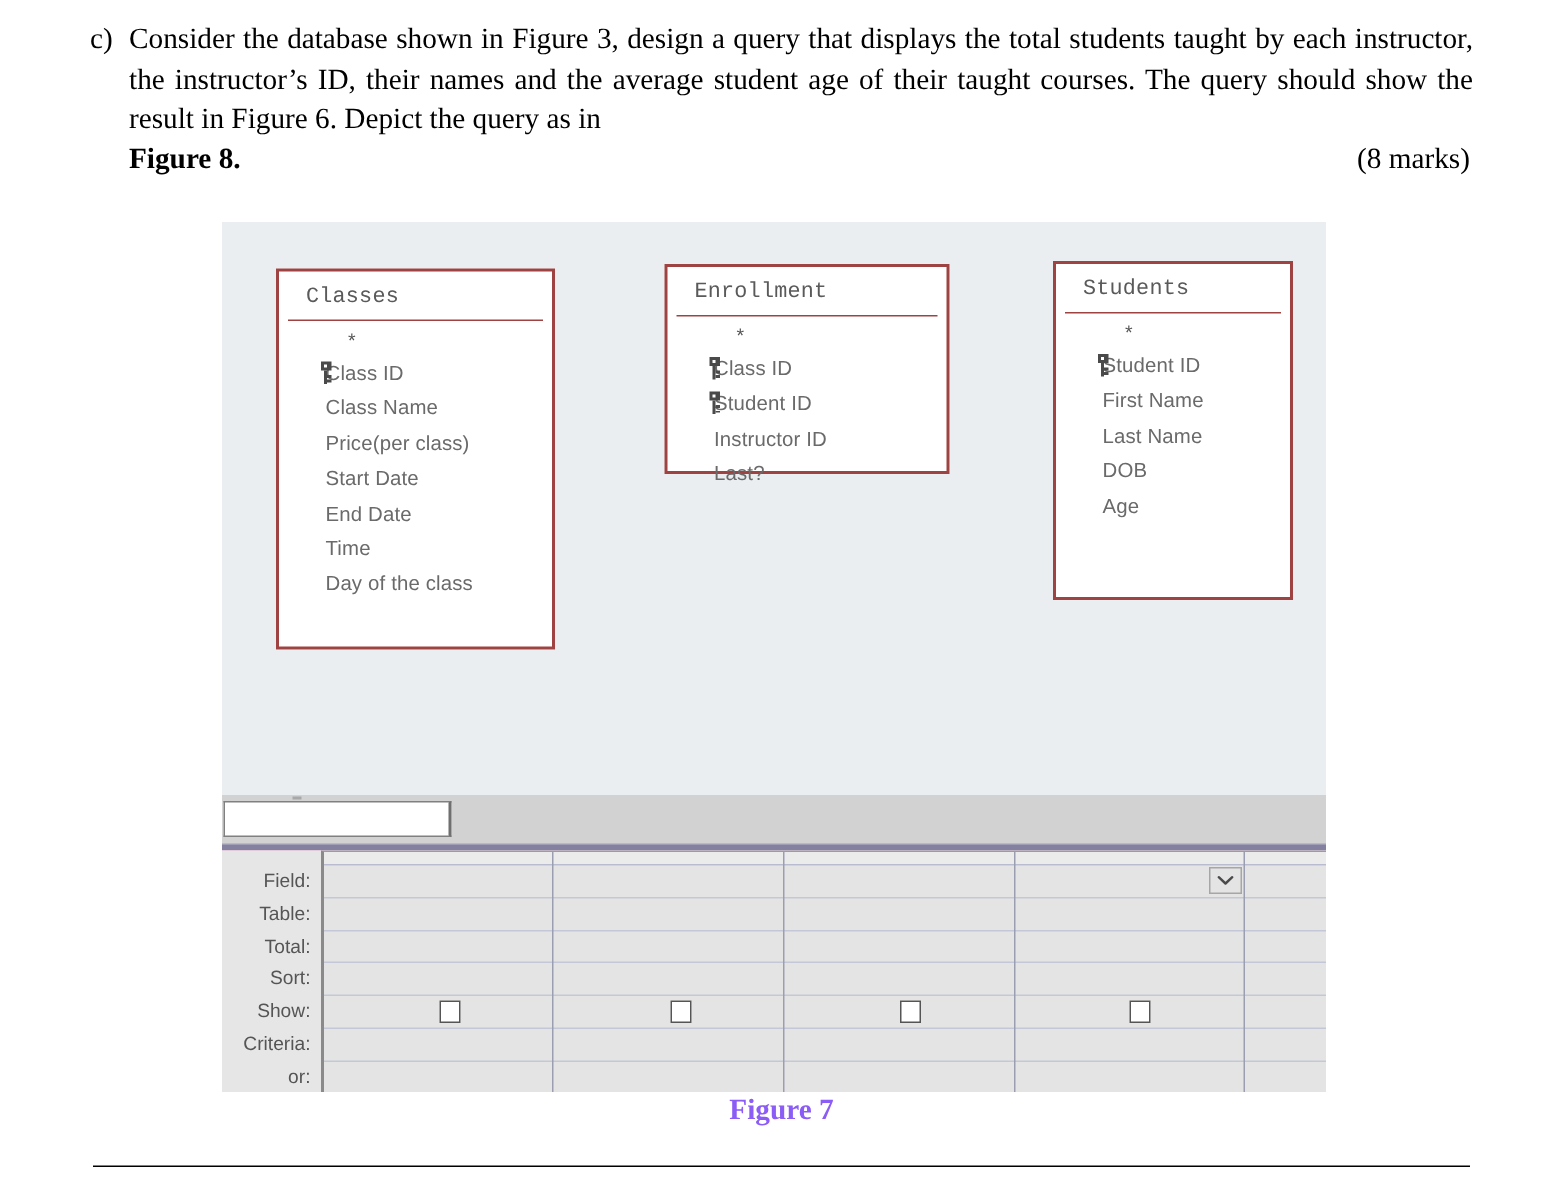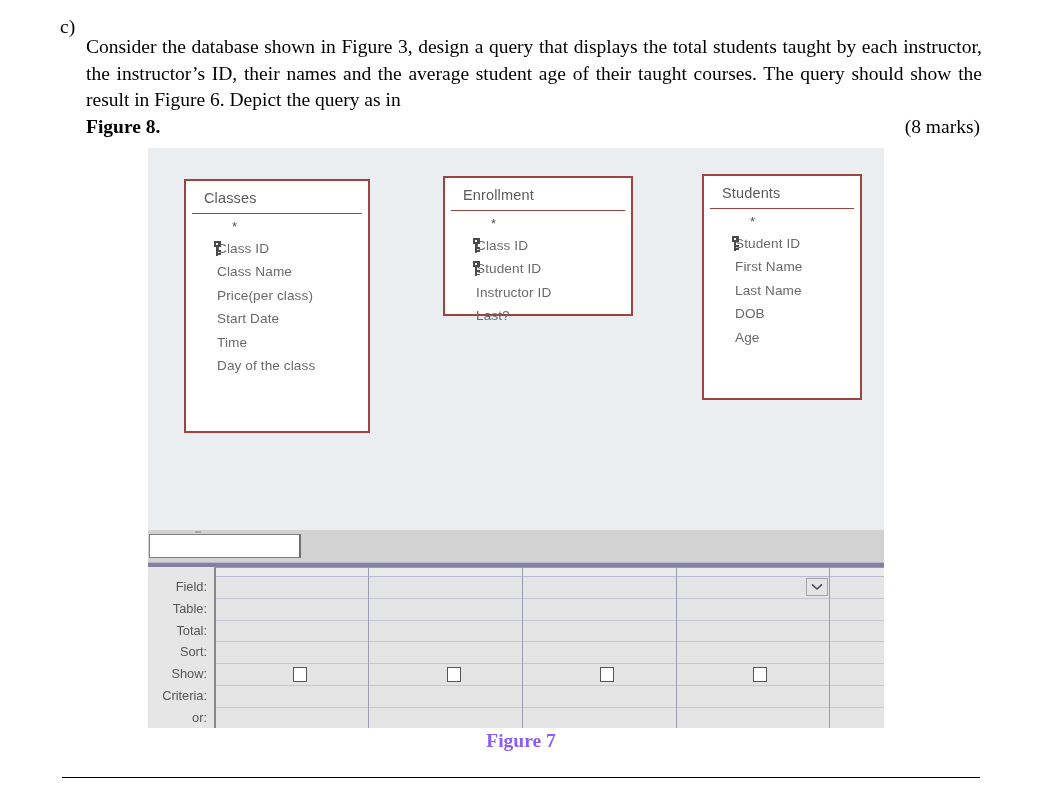--- a/index.html
+++ b/index.html
@@ -33,21 +33,20 @@
     line-height: 26.5px;
     font-family: "Liberation Serif", serif;
   }
   .q-body {
     flex: 1 1 auto;
     font-size: 19.5px;
     line-height: 26.5px;
     text-align: justify;
     text-justify: inter-word;
     font-family: "Liberation Serif", serif;
-    margin-top: 20px;
   }
   .q-lastline {
     display: flex;
     justify-content: space-between;
     align-items: baseline;
     font-size: 19.5px;
     line-height: 26.5px;
   }
   .q-figref {
     font-weight: bold;
@@ -78,21 +77,21 @@
   }
 
   
   .tbl {
     position: absolute;
     background: #ffffff;
     border: 2px solid #9e4242;
     box-sizing: border-box;
   }
   .tbl-title {
-    font-family: Liberation Sans, sans-serif;
+    font-family: Liberation Mono, monospace;
     font-size: 14.5px;
     color: #5a5a5a;
     padding: 9px 0 7px 18px;
     letter-spacing: .15px;
   }
   .tbl-rule {
     height: 1px;
     background: #9e4242;
     margin: 0 6px 0 6px;
   }
@@ -343,20 +342,21 @@
               <span class="kbow-hole"></span>
               <span class="kshaft"></span>
               <span class="kt1"></span>
               <span class="kt2"></span>
             </span>
           <span>Class ID</span>
         </div>
         <div class="fld"><span>Class Name</span></div>
         <div class="fld"><span>Price(per class)</span></div>
         <div class="fld"><span>Start Date</span></div>
+        <div class="fld"><span>End Date</span></div>
         <div class="fld"><span>Time</span></div>
         <div class="fld"><span>Day of the class</span></div>
       </div>
     </div>
 
     <div class="tbl" style="left:295px; top:28px; width:190px; height:140px;">
       <div class="tbl-title">Enrollment</div>
       <div class="tbl-rule"></div>
       <div class="tbl-fields">
         <div class="fld star">*</div>

